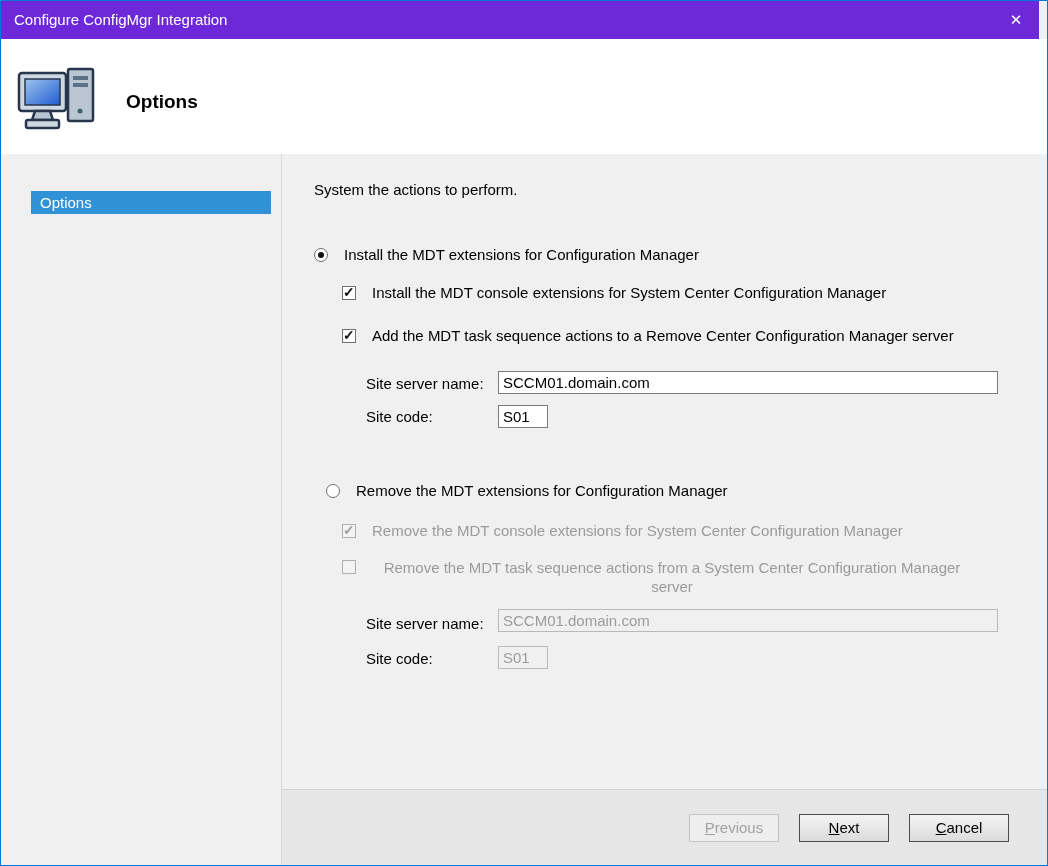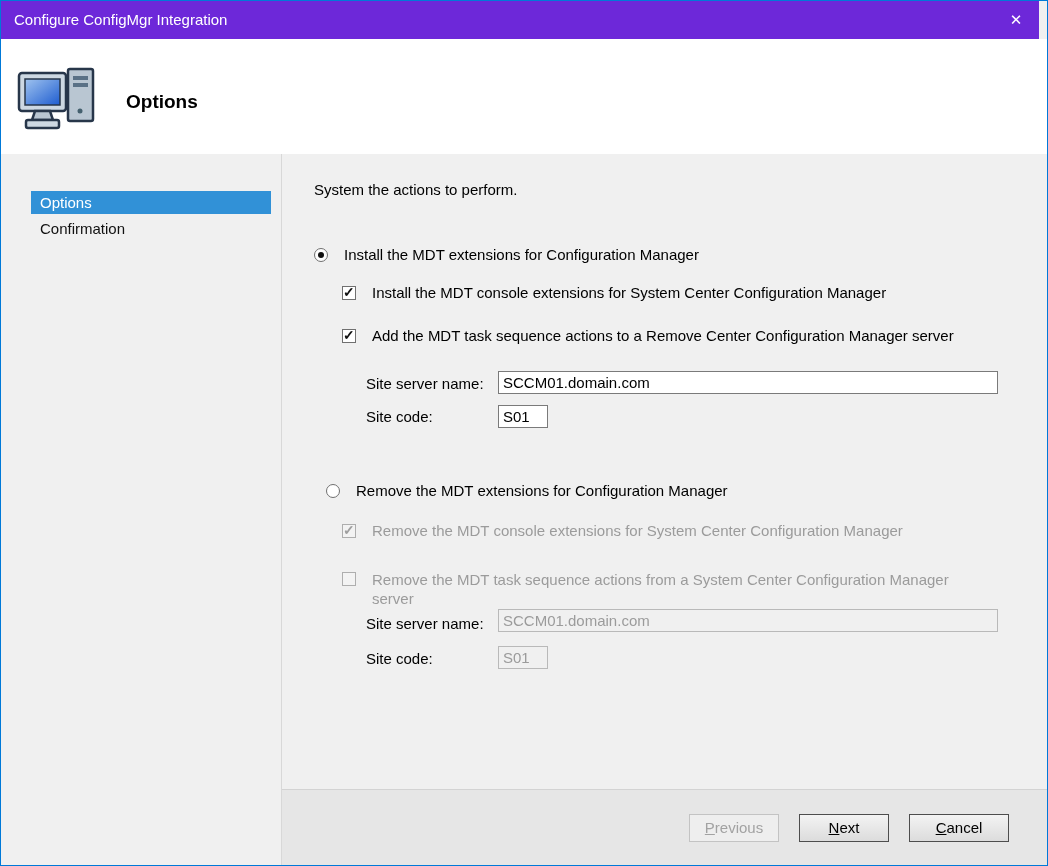--- a/index.html
+++ b/index.html
@@ -62,21 +62,21 @@
 
   .radio {
     width: 14px; height: 14px; border-radius: 50%; background: #fff;
     border: 1px solid #707070; flex: 0 0 auto; margin-top: 2px; position: relative;
   }
   .radio .dot {
     position: absolute; left: 3px; top: 3px; width: 6px; height: 6px;
     border-radius: 50%; background: #111;
   }
 
-  .disabled-text { color: #9b9b9b; }
+  .disabled-text { color: #9b9b9b; text-align: center; }
   .wrap-600 { width: 600px; line-height: 19px; }
 
   input.textbox {
     height: 23px; border: 1px solid #7a7a7a; background: #fff;
     font-family: Liberation Sans, sans-serif; font-size: 15px;
     padding: 0 4px; color: #000;
   }
   input.textbox:disabled {
     background: #f0f0f0; border-color: #b9b9b9; color: #9b9b9b;
   }
@@ -129,21 +129,20 @@
       <rect x="4" y="8" width="47" height="38" rx="3" fill="#cdd8e2" stroke="#27364a" stroke-width="2.5"></rect>
       <rect x="10" y="14" width="35" height="26" fill="url(#scr)" stroke="#27364a" stroke-width="1.5"></rect>
       <path d="M20 46 h15 l3 9 h-21 z" fill="#b9c6d2" stroke="#27364a" stroke-width="2.5"></path>
       <rect x="11" y="55" width="33" height="8" rx="2" fill="#cdd8e2" stroke="#27364a" stroke-width="2.5"></rect>
     </svg>
     <div class="header-title">Options</div>
   </div>
 
   <div class="sidebar">
     <div class="side-item selected">Options</div>
-    <div class="side-item">Confirmation</div>
   </div>
 
   <div class="content">
 
     <div class="abs" style="left:32px; top:27px;">System the actions to perform.</div>
 
     <div class="abs row" style="left:32px; top:92px;">
       <span class="radio">
           <span class="dot"></span>
         </span>
@@ -175,21 +174,21 @@
       <span>Remove the MDT extensions for Configuration Manager</span>
     </div>
 
     <div class="abs row" style="left:60px; top:368px;">
       <span class="checkbox disabled">
           <span class="check">✓</span>
         </span>
       <span class="disabled-text">Remove the MDT console extensions for System Center Configuration Manager</span>
     </div>
 
-    <div class="abs row" style="left:60px; top:404px;margin-top:12px;">
+    <div class="abs row" style="left:60px; top:404px;">
       <span class="checkbox disabled"></span>
       <span class="disabled-text wrap-600">Remove the MDT task sequence actions from a System Center Configuration Manager server</span>
     </div>
 
     <div class="abs disabled-text" style="left:84px; top:461px; color:#000;">Site server name:</div>
     <input class="textbox w500 abs" style="left: 216px; top: 455px;" disabled="" value="SCCM01.domain.com">
 
     <div class="abs" style="left:84px; top:496px;">Site code:</div>
     <input class="textbox w50 abs" style="left: 216px; top: 492px;" disabled="" value="S01">
 

